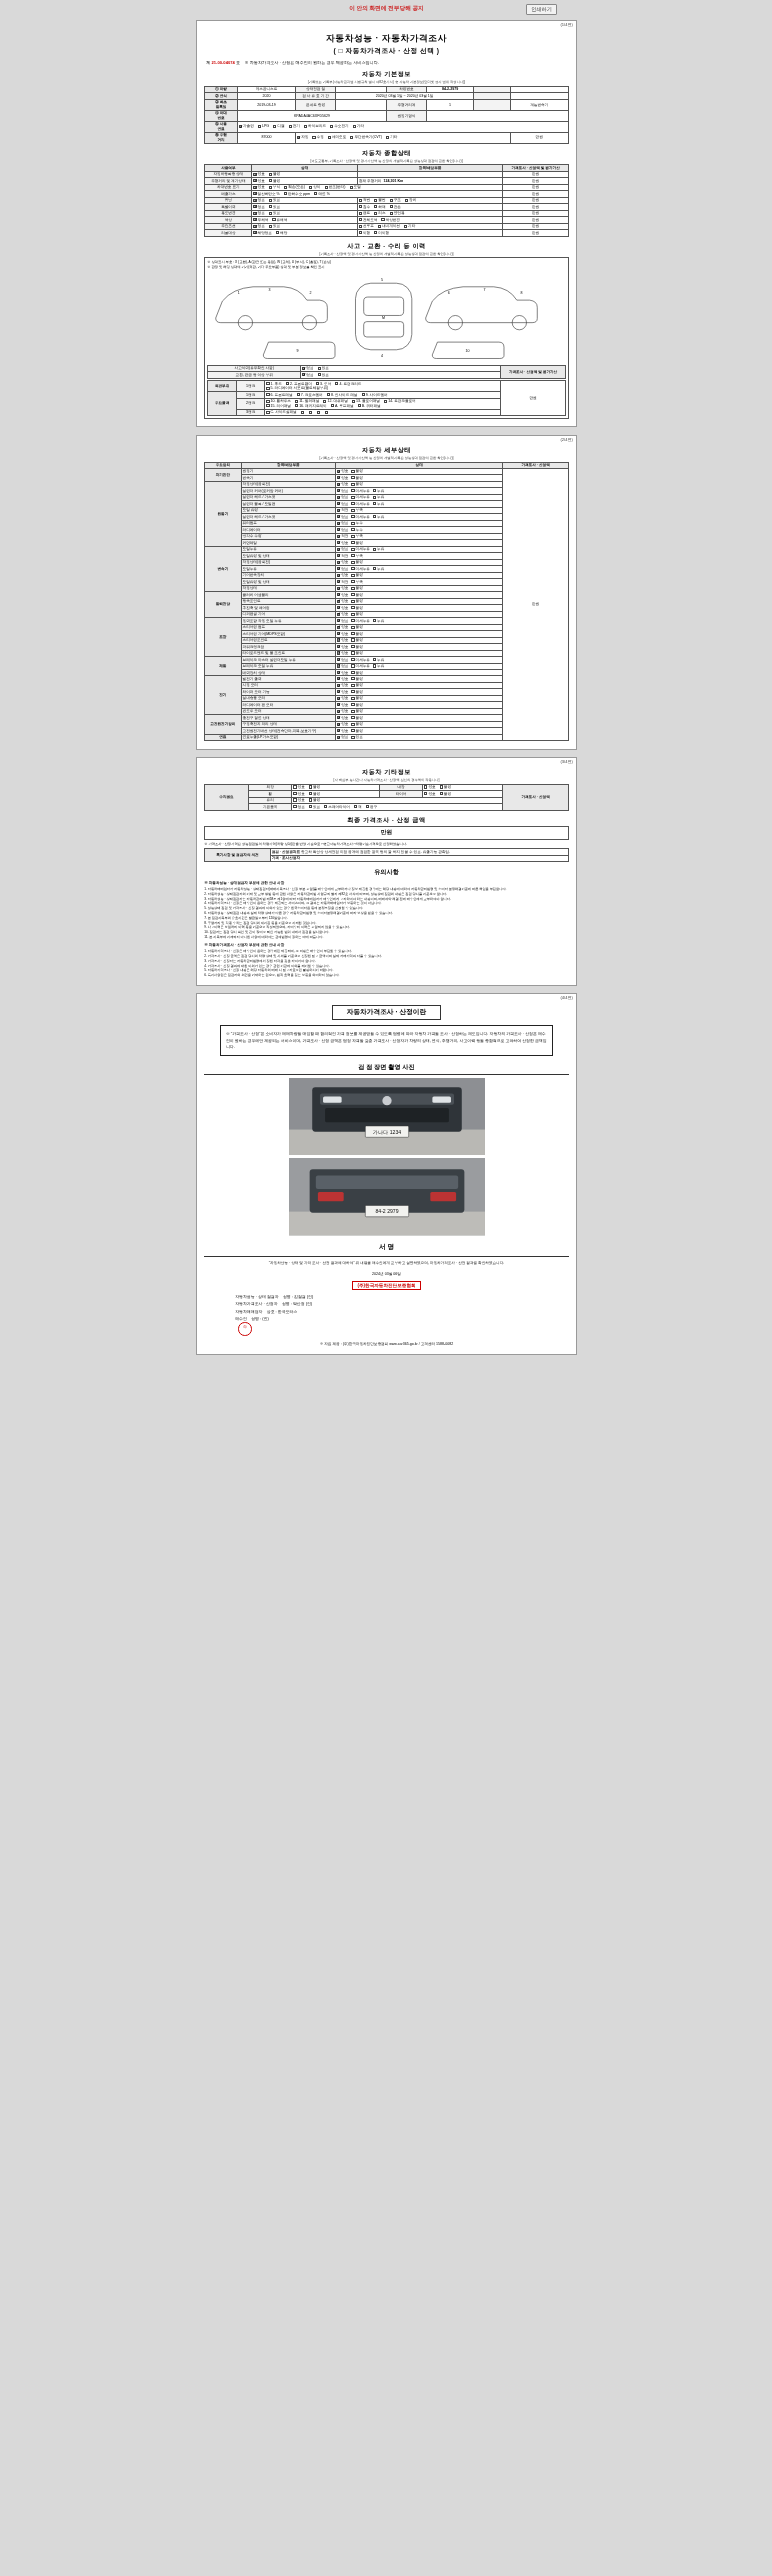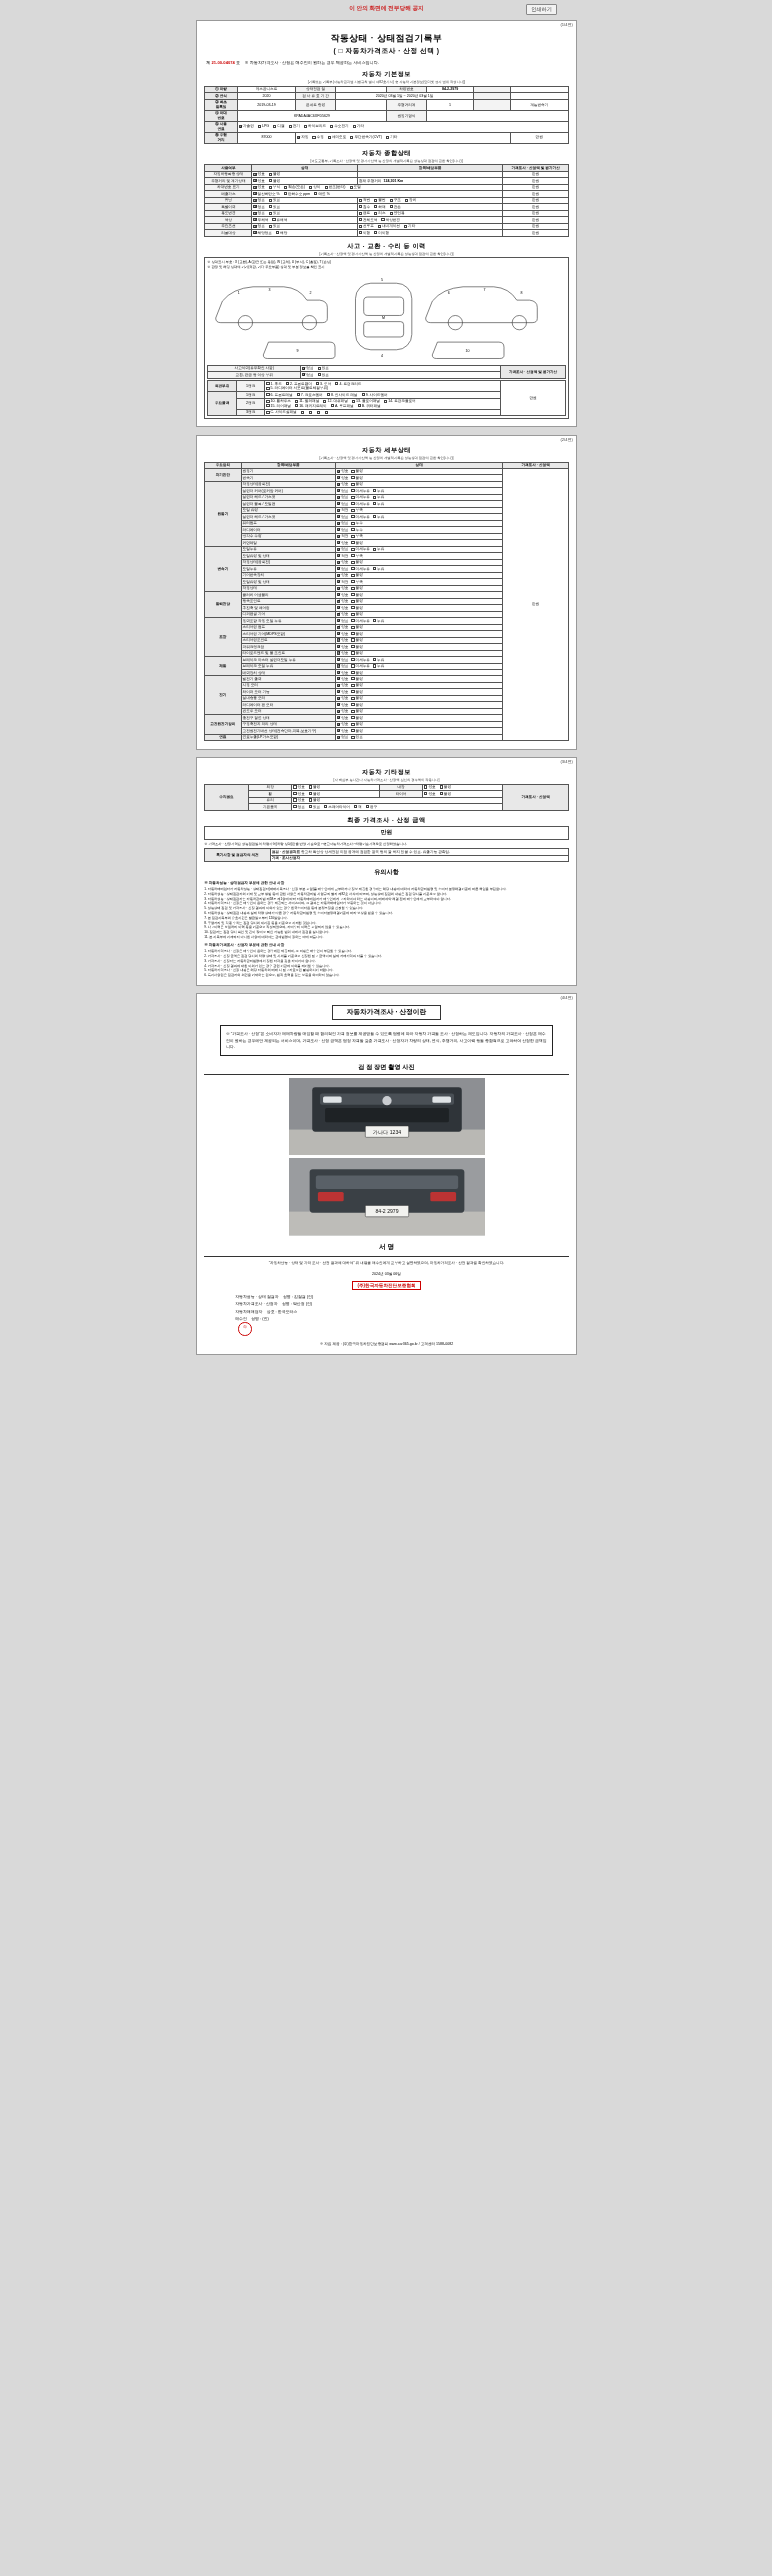--- a/index.html
+++ b/index.html
@@ -101,21 +101,21 @@
 
   <div class="topbar">
     <span>이 안의 화면에 전부당해 공지</span>
     <button class="btn">인쇄하기</button>
   </div>
 
   <div class="sheet">
     <div class="pgno">(1/4면)</div>
 
     <div class="doc-title">
-      <div class="l1">작동상태 · 상태점검기록부</div>
+      <div class="l1">자동차성능 · 자동차가격조사</div>
       <div class="l2">( □ 자동차가격조사 · 산정 선택 )</div>
     </div>
     <div class="doc-sub">
       <span>제</span>
       <span class="num">21-00-04074</span>
       <span>호</span>
       &nbsp;&nbsp;
       <span>※ 자동차가격조사 · 산정은 매수인이 원하는 경우 제공하는 서비스입니다.</span>
     </div>
 

